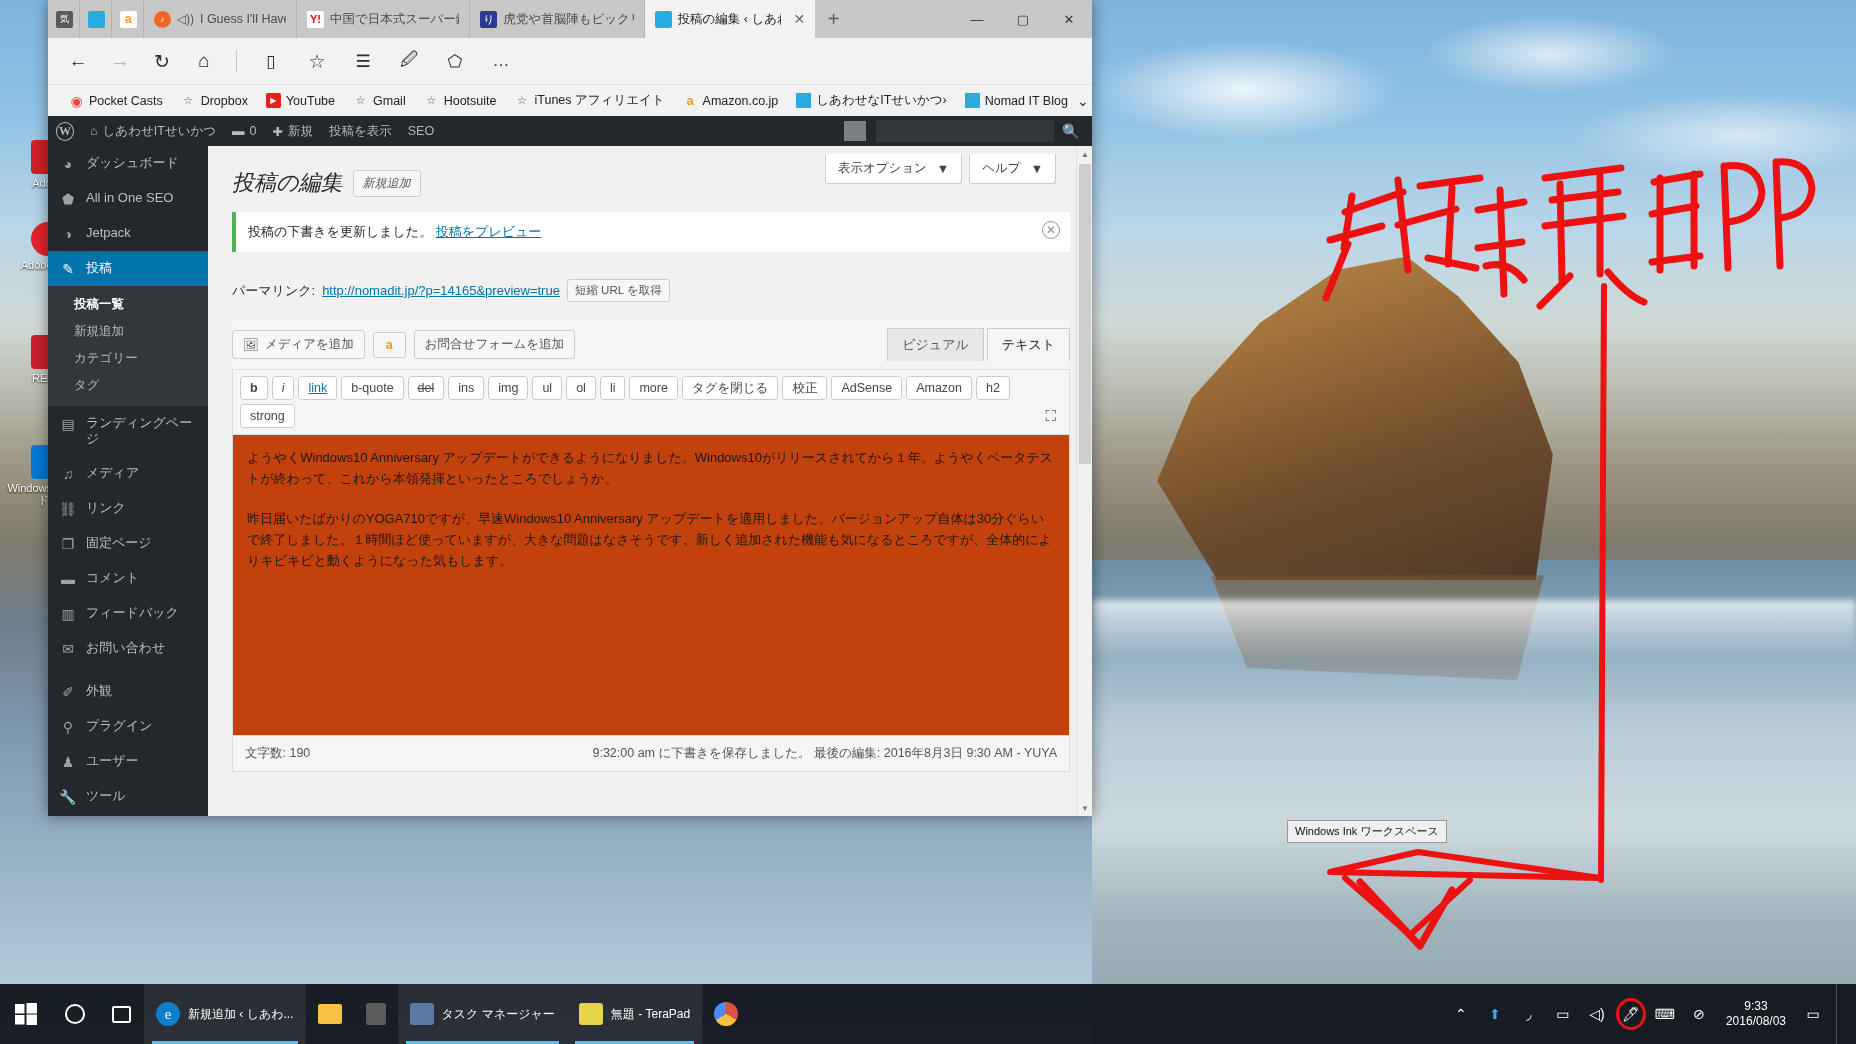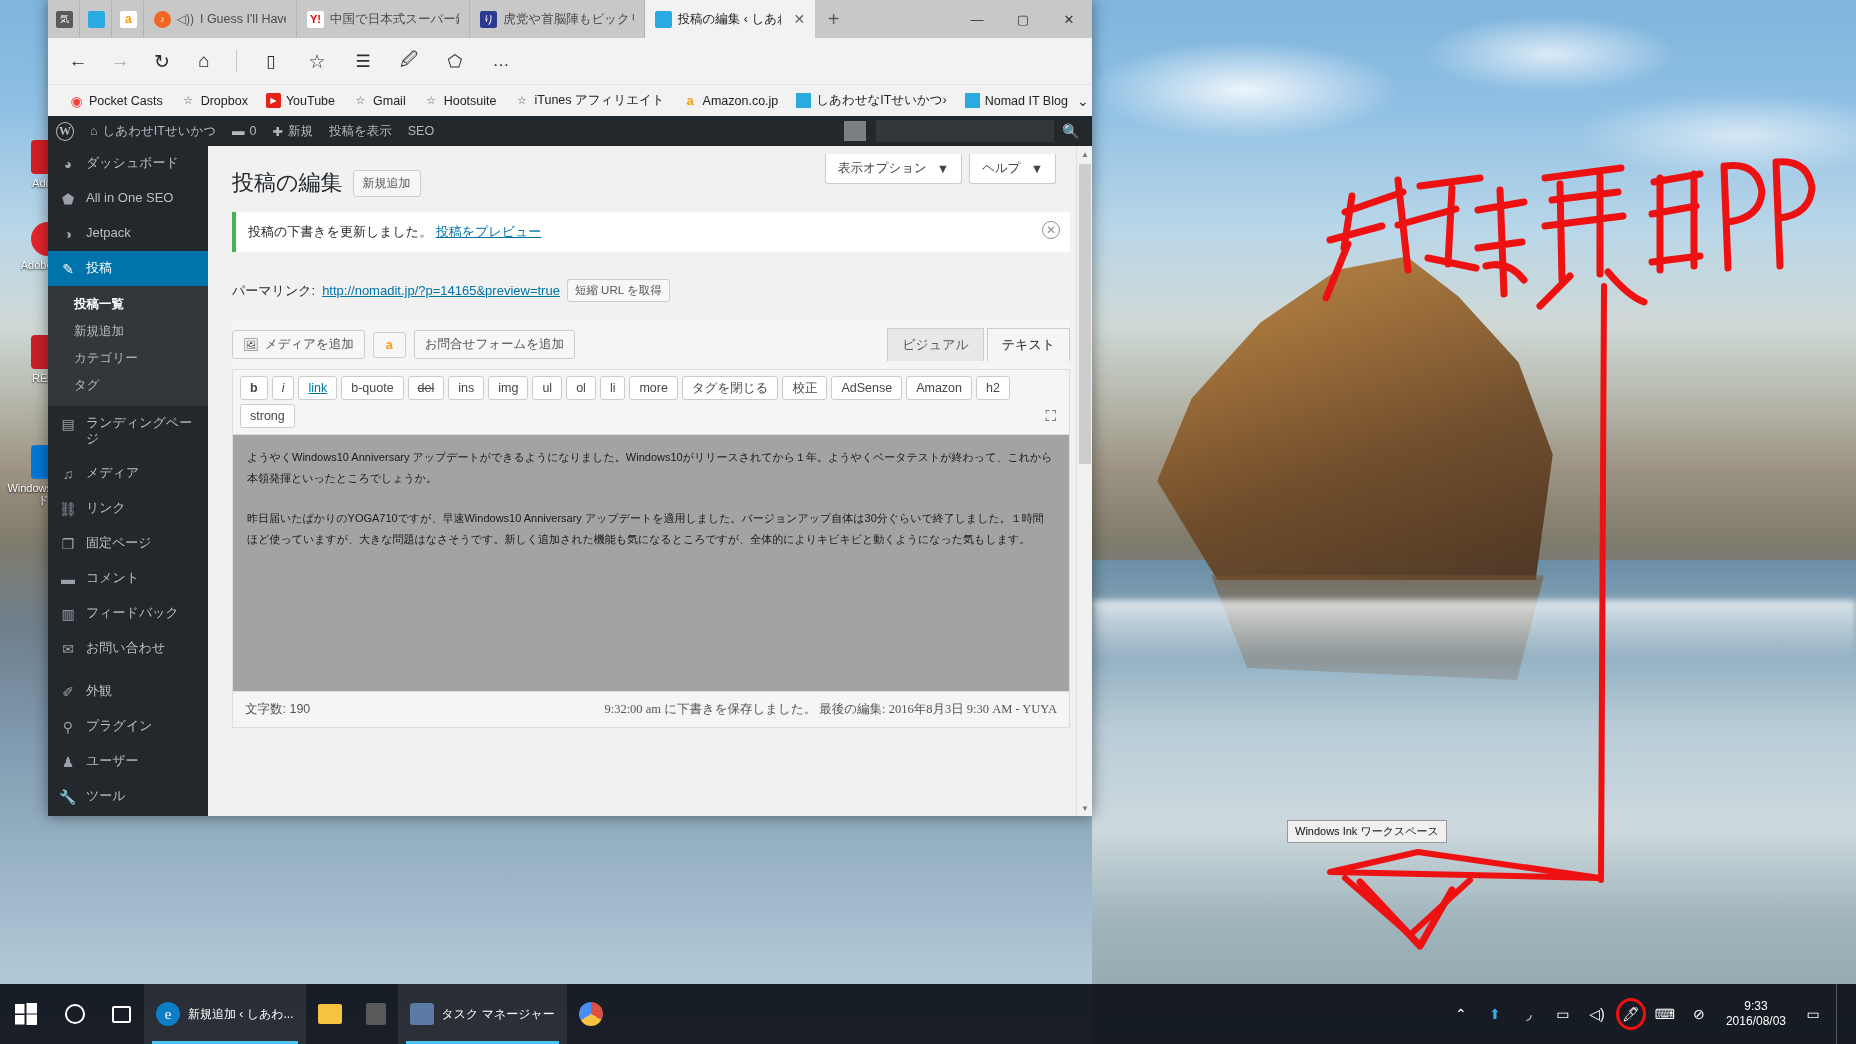--- a/index.html
+++ b/index.html
@@ -184,21 +184,21 @@
   
   #wpcontent { flex: 1; background: #f1f1f1; position: relative; overflow: hidden; padding: 0 22px 0 16px; }
 
   #screenopts { position: absolute; right: 36px; top: 8px; display: flex; gap: 7px; }
   .so-btn {
     background: #fff; border: 1px solid #ccc; border-top: none;
     border-radius: 0 0 3px 3px; padding: 6px 12px; font-size: 12.5px; color: #444;
     display: flex; align-items: center; gap: 10px;
   }
 
-  #pagehead { display: flex; align-items: center; gap: 10px; padding: 22px 0 14px 8px; }
+  #pagehead { display: flex; align-items: center; gap: 10px; padding: 22px 0 14px 8px; font-style: italic; }
   #pagetitle { font-size: 22px; font-weight: 400; color: #23282d; font-family: "Liberation Sans", sans-serif; }
   #addnew {
     border: 1px solid #ccc; background: #f7f7f7; color: #555;
     font-size: 12px; padding: 4px 9px; border-radius: 3px;
   }
 
   #notice {
     background: #fff; border-left: 4px solid #46b450; padding: 11px 12px;
     margin: 0 0 16px 8px; font-size: 13px; color: #23282d; position: relative;
   }
@@ -244,31 +244,31 @@
     border: 1px solid #ccc; background: #fff; border-radius: 3px;
     font-size: 12.5px; padding: 3px 9px; color: #464646; line-height: 16px;
   }
   .qtag.b { font-weight: 700; }
   .qtag.i { font-style: italic; }
   .qtag.link { color: #0073aa; text-decoration: underline; }
   .qtag.del { text-decoration: line-through; }
   #fullscreen { margin-left: auto; font-size: 15px; color: #555; padding-right: 6px; }
 
   #editorbody {
-    border: 1px solid #ddd; background: #a3a3a3; height: 258px;
-    padding: 12px 14px; font-size: 11px; line-height: 21px; color: #1a1a1a;
+    border: 1px solid #ddd; background: #c2410c; height: 302px;
+    padding: 12px 14px; font-size: 13px; line-height: 21px; color: #1a1a1a;
     font-family: "Liberation Sans", sans-serif; overflow: hidden;
   }
   #editorbody p { margin-bottom: 19px; }
 
   #editfoot {
     border: 1px solid #ddd; border-top: none; background: #f5f5f5;
     display: flex; align-items: center; padding: 9px 12px; font-size: 12.5px; color: #555;
   }
-  #savenote { margin-left: auto; font-family: Liberation Serif, serif; }
+  #savenote { margin-left: auto; }
 
   
   #wpscroll {
     position: absolute; right: 0; top: 30px; bottom: 0; width: 16px;
     background: #f1f1f1; border-left: 1px solid #e0e0e0;
   }
   #wpscroll .thumb { position: absolute; top: 0; left: 2px; width: 12px; height: 300px; background: #cdcdcd; }
   #wpscroll .arrow { position: absolute; left: 0; width: 16px; height: 16px;
     display: flex; align-items: center; justify-content: center; font-size: 8px; color: #777; }
 
@@ -660,20 +660,25 @@
     <span style="width:24px;height:20px;background:#f5c242;border-radius:2px"></span>
   </div>
   <div class="tb-app">
     <span style="width:20px;height:22px;background:#5a5a5a;border-radius:2px"></span>
   </div>
   <div class="tb-app open">
     <span style="width:24px;height:22px;background:#5b7ba6;border-radius:3px"></span>
     <span>タスク マネージャー</span>
     <span class="underline"></span>
   </div>
+  <div class="tb-app open">
+    <span style="width:24px;height:22px;background:#e8d44d;border-radius:3px"></span>
+    <span>無題 - TeraPad</span>
+    <span class="underline"></span>
+  </div>
   <div class="tb-app">
     <span style="width:24px;height:24px;border-radius:50%;background:conic-gradient(#dd5044 0 33%, #f5c242 0 66%, #4a8df6 0 100%)"></span>
   </div>
 
   <div id="tray">
     <div class="tray-icon">⌃</div>
     <div class="tray-icon" style="color:#3ba7e8">⬆</div>
     <div class="tray-icon">◞</div>
     <div class="tray-icon">▭</div>
     <div class="tray-icon">◁)</div>

